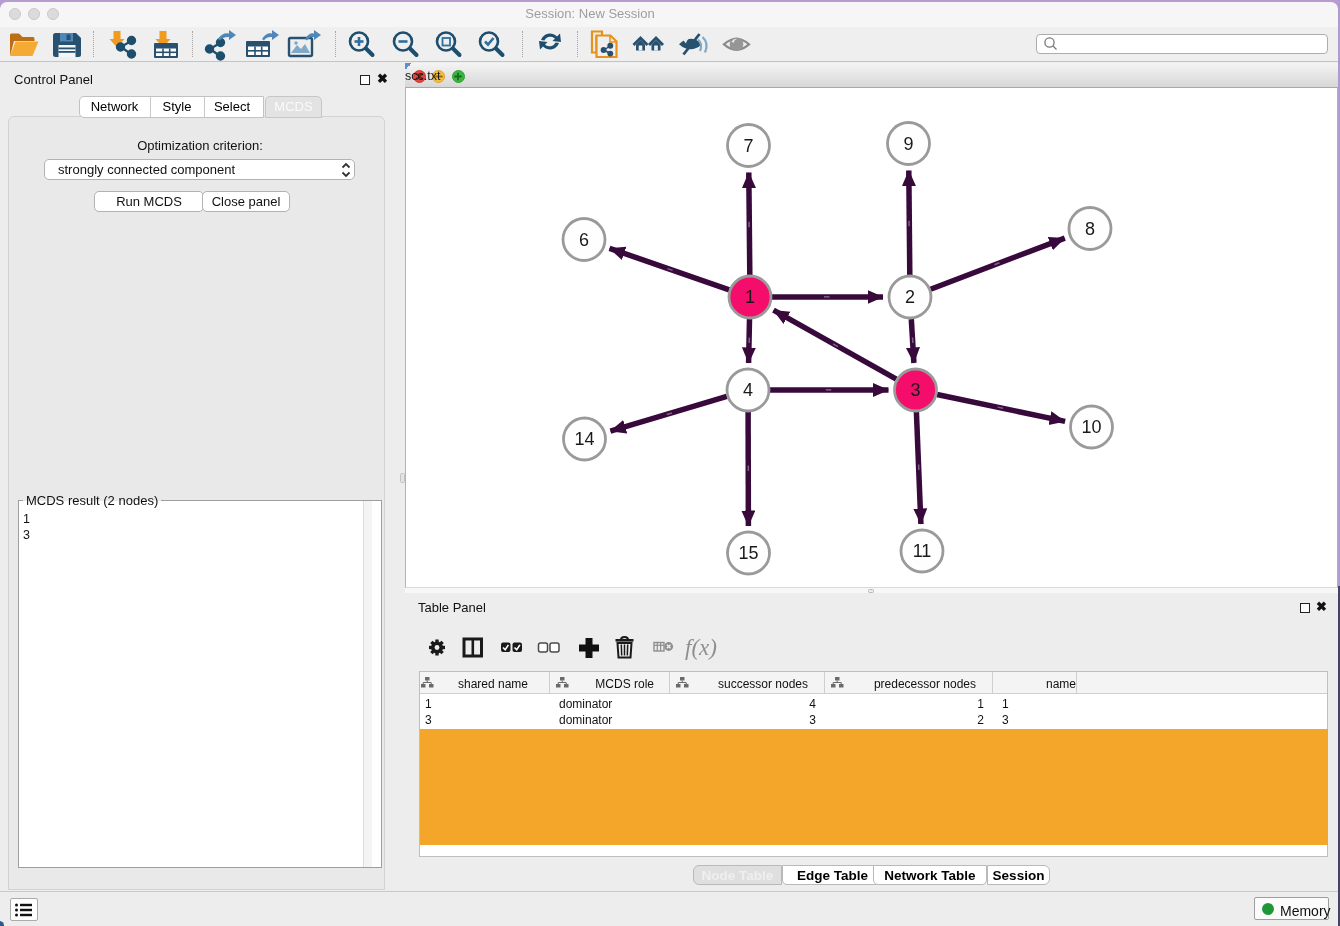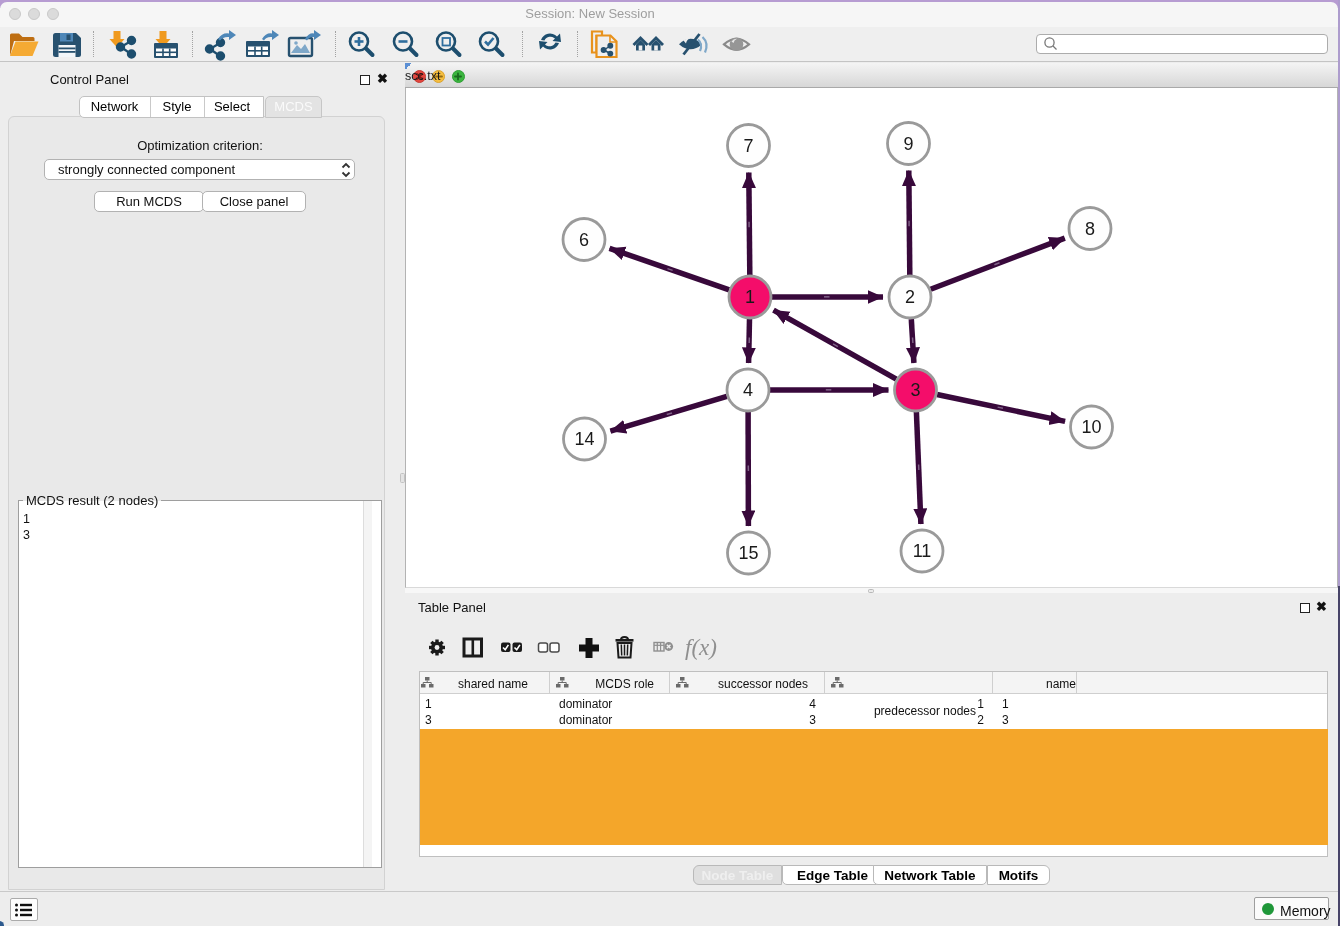--- a/index.html
+++ b/index.html
@@ -9,21 +9,21 @@
 #titlebar{left:0;top:1.5px;width:1338px;height:25px;background:#F6F6F6;border-radius:7px 7px 0 0;}
 #purpleright{left:1338px;top:0;width:2px;height:586px;background:#AD9CCD;}
 #blueright{left:1338px;top:586px;width:2px;height:340px;background:#474368;}
 .tl{width:12px;height:12px;border-radius:50%;background:#DBDBDB;border:1px solid #C9C9C9;box-sizing:border-box;top:8px;}
 #wtitle{top:6px;left:0;width:1180px;text-align:center;font-size:13px;color:#9E9E9E;}
 #toolbar{left:0;top:27px;width:1338px;height:35px;background:#EFEFEF;border-bottom:1px solid #C4C4C4;box-sizing:border-box;}
 .tsep{top:31px;width:1px;height:26px;border-left:1px dotted #A3A3A3;}
 #search{left:1036px;top:34px;width:292px;height:20px;background:#fff;border:1px solid #ACACAC;border-radius:4px;box-sizing:border-box;}
 
 
-#cp-title{left:14px;top:72px;font-size:13px;color:#111;margin-left:36px;}
+#cp-title{left:14px;top:72px;font-size:13px;color:#111;}
 .floatbtn{width:10px;height:10px;border:1.5px solid #222;box-sizing:border-box;background:#fff;}
 .closex{font-size:13px;font-weight:bold;color:#111;}
 #cp-body{left:8px;top:116px;width:377px;height:774px;background:#E9E9E9;border:1px solid #D2D2D2;border-radius:6px 6px 0 0;box-sizing:border-box;}
 #tabs-white{left:79px;top:96px;width:185px;height:22px;background:#fff;border:1px solid #C2C2C2;box-sizing:border-box;border-radius:5px 0 0 5px;}
 .tabsep{top:97px;width:1px;height:20px;background:#C9C9C9;}
 .tabtxt{top:99px;font-size:13px;color:#000;text-align:center;}
 #tab-mcds{left:265px;top:96px;width:57px;height:22px;background:#E3E3E3;border:1px solid #C6C6C6;border-radius:5px 5px 0 0;box-sizing:border-box;color:#FAFAFA;font-size:13px;text-align:center;line-height:20px;}
 #optlabel{left:0px;top:138px;width:400px;text-align:center;font-size:13px;color:#111;}
 #dropdown{left:44px;top:159px;width:311px;height:21px;background:#fff;border:1px solid #B2B2B2;border-radius:5px;box-sizing:border-box;font-size:13px;color:#111;line-height:19px;padding-left:13px;}
 .btn{top:191px;height:21px;background:#fff;border:1px solid #B2B2B2;border-radius:5px;box-sizing:border-box;font-size:13px;color:#111;text-align:center;line-height:19px;}
@@ -197,21 +197,21 @@
 <div class="abs tabtxt" style="left:150px;width:54px;">Style</div>
 <div class="abs tabtxt" style="left:204px;width:56px;">Select</div>
 <div class="abs" id="tab-mcds">MCDS</div>
 <div class="abs" id="optlabel">Optimization criterion:</div>
 <div class="abs" id="dropdown">strongly connected component</div>
 <svg style="left:340px;top:162px;" width="12" height="16" viewBox="0 0 12 16">
       <path d="M2.5 5.5 L6 2 L9.5 5.5" fill="none" stroke="#333" stroke-width="1.8"></path>
       <path d="M2.5 10.5 L6 14 L9.5 10.5" fill="none" stroke="#333" stroke-width="1.8"></path>
     </svg>
 <div class="abs btn" style="left:94px;width:110px;">Run MCDS</div>
-<div class="abs btn" style="left:202px;width:104px;">Close panel</div>
+<div class="abs btn" style="left:202px;width:88px;">Close panel</div>
 <div class="abs" id="mcdsbox"></div>
 <div class="abs" id="mcdsscroll"></div>
 <div class="abs" id="mcdslegend">MCDS result (2 nodes)</div>
 <div class="abs mres" style="top:512px;">1</div>
 <div class="abs mres" style="top:528px;">3</div>
 
 <div class="abs" style="left:399.5px;top:473px;width:5px;height:10px;background:#E3E3E3;border:1px solid #C2C2C2;box-sizing:border-box;border-radius:1.5px;"></div>
 <div class="abs" style="left:405px;top:588px;width:933px;height:4.5px;background:#F7F7F7;"></div>
 <div class="abs" style="left:868px;top:588.5px;width:6px;height:4.5px;background:#EBEBEB;border:1px solid #B9B9B9;box-sizing:border-box;border-radius:1.5px;"></div>
 
@@ -351,21 +351,21 @@
 <div class="abs" id="tbl"></div>
 <div class="abs" id="thead"></div>
 <div class="abs hsep" style="left:549px;"></div>
 <div class="abs hsep" style="left:669px;"></div>
 <div class="abs hsep" style="left:824px;"></div>
 <div class="abs hsep" style="left:992px;"></div>
 <div class="abs hsep" style="left:1076px;"></div>
 <div class="abs htxt" style="left:440px;width:88px;">shared name</div>
 <div class="abs htxt" style="left:566px;width:88px;">MCDS role</div>
 <div class="abs htxt" style="left:686px;width:122px;">successor nodes</div>
-<div class="abs htxt" style="left:841px;width:135px;margin-top:27px;">predecessor nodes</div>
+<div class="abs htxt" style="left:841px;width:135px;">predecessor nodes</div>
 <div class="abs htxt" style="left:992px;width:84px;">name</div>
 <svg id="treeicons" style="left:405px;top:671px;" width="933" height="23" viewBox="0 0 933 23">
 <g id="ti0">
 <rect x="20" y="6" width="4.5" height="3.5" fill="#6A6A6A"></rect>
 <rect x="16" y="13" width="4.5" height="3.5" fill="#6A6A6A"></rect>
 <rect x="24" y="13" width="4.5" height="3.5" fill="#6A6A6A"></rect>
 <path d="M22.2 9.5 V11.5 M18.2 13 V11.5 H26.2 V13" fill="none" stroke="#6A6A6A" stroke-width="1"></path>
 </g>
 <use href="#ti0" x="135"></use>
       <use href="#ti0" x="255"></use>
@@ -378,21 +378,21 @@
 <div class="abs cell" style="left:1002px;top:697px;">1</div>
 <div class="abs cell" style="left:425px;top:713px;">3</div>
 <div class="abs cell" style="left:559px;top:713px;">dominator</div>
 <div class="abs cell" style="left:766px;top:713px;width:50px;text-align:right;">3</div>
 <div class="abs cell" style="left:934px;top:713px;width:50px;text-align:right;">2</div>
 <div class="abs cell" style="left:1002px;top:713px;">3</div>
 <div class="abs" id="orange"></div>
 <div class="abs btab" style="left:693px;width:89px;background:#DFDFDF;color:#EFEFEF;border-radius:6px 0 0 6px;">Node Table</div>
 <div class="abs btab" style="left:782px;width:101px;">Edge Table</div>
 <div class="abs btab" style="left:873px;width:114px;">Network Table</div>
-<div class="abs btab" style="left:987px;width:63px;border-radius:0 6px 6px 0;">Motifs</div>
+<div class="abs btab" style="left:987px;width:63px;border-radius:0 6px 6px 0;">Session</div>
 
 <div class="abs" id="statussep"></div>
 <div class="abs" id="listbtn"></div>
 <svg style="left:15px;top:903px;" width="18" height="14" viewBox="0 0 18 14">
       <circle cx="1.5" cy="2" r="1.5" fill="#111"></circle>
       <circle cx="1.5" cy="7" r="1.5" fill="#111"></circle>
       <circle cx="1.5" cy="12" r="1.5" fill="#111"></circle>
       <rect x="5" y="0.8" width="12" height="2.4" fill="#111"></rect>
       <rect x="5" y="5.8" width="12" height="2.4" fill="#111"></rect>
       <rect x="5" y="10.8" width="12" height="2.4" fill="#111"></rect>

